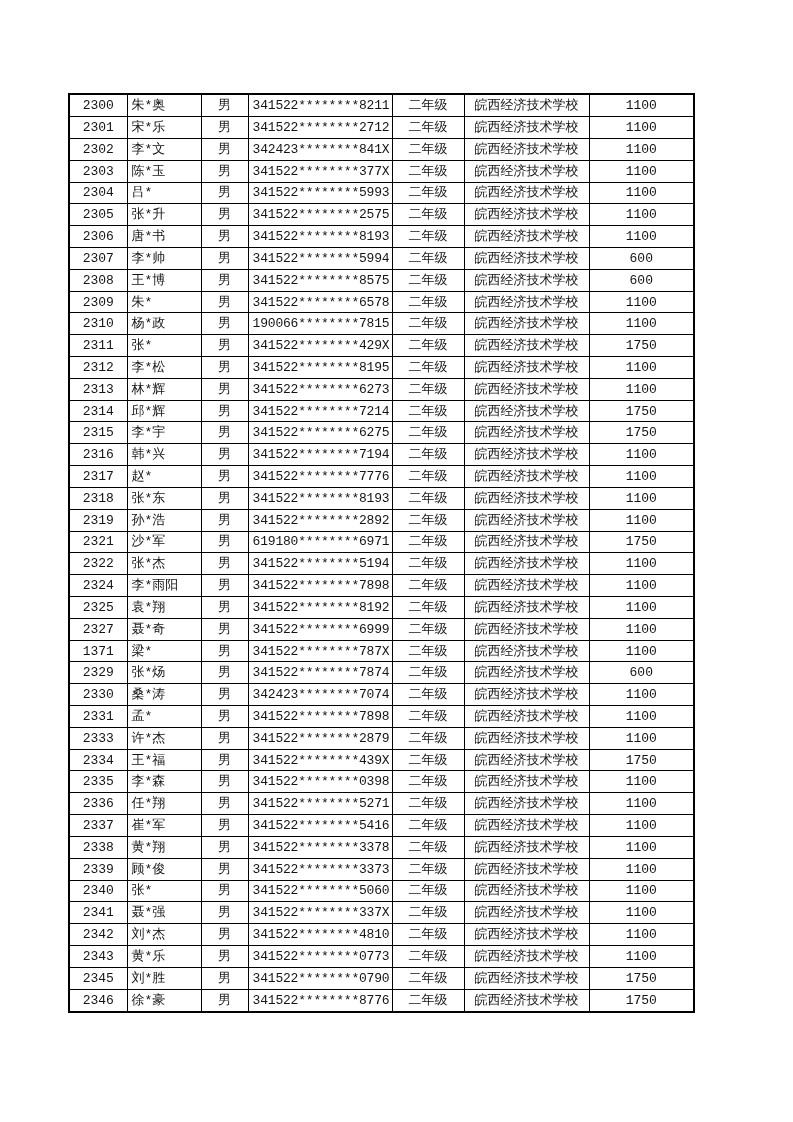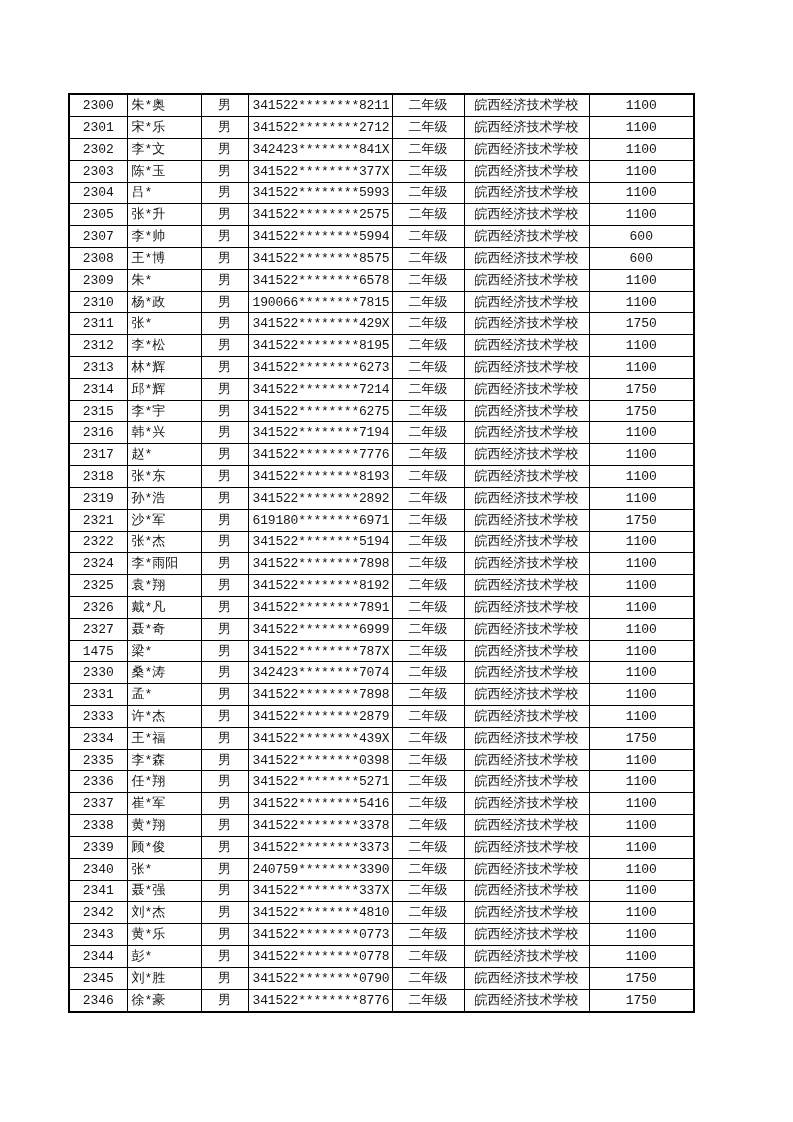--- a/index.html
+++ b/index.html
@@ -116,20 +116,29 @@
         <tr>
           <td class="col-no">2305</td>
           <td class="col-name">张*升</td>
           <td class="col-gender">男</td>
           <td class="col-id_number">341522********2575</td>
           <td class="col-grade">二年级</td>
           <td class="col-school">皖西经济技术学校</td>
           <td class="col-amount">1100</td>
         </tr>
         <tr>
+          <td class="col-no">2306</td>
+          <td class="col-name">唐*书</td>
+          <td class="col-gender">男</td>
+          <td class="col-id_number">341522********8193</td>
+          <td class="col-grade">二年级</td>
+          <td class="col-school">皖西经济技术学校</td>
+          <td class="col-amount">1100</td>
+        </tr>
+        <tr>
           <td class="col-no">2307</td>
           <td class="col-name">李*帅</td>
           <td class="col-gender">男</td>
           <td class="col-id_number">341522********5994</td>
           <td class="col-grade">二年级</td>
           <td class="col-school">皖西经济技术学校</td>
           <td class="col-amount">600</td>
         </tr>
         <tr>
           <td class="col-no">2308</td>
@@ -269,45 +278,45 @@
         <tr>
           <td class="col-no">2325</td>
           <td class="col-name">袁*翔</td>
           <td class="col-gender">男</td>
           <td class="col-id_number">341522********8192</td>
           <td class="col-grade">二年级</td>
           <td class="col-school">皖西经济技术学校</td>
           <td class="col-amount">1100</td>
         </tr>
         <tr>
-          <td class="col-no">2326</td>
-          <td class="col-name">戴*凡</td>
-          <td class="col-gender">男</td>
-          <td class="col-id_number">341522********7891</td>
-          <td class="col-grade">二年级</td>
-          <td class="col-school">皖西经济技术学校</td>
-          <td class="col-amount">1100</td>
-        </tr>
-        <tr>
           <td class="col-no">2327</td>
           <td class="col-name">聂*奇</td>
           <td class="col-gender">男</td>
           <td class="col-id_number">341522********6999</td>
           <td class="col-grade">二年级</td>
           <td class="col-school">皖西经济技术学校</td>
           <td class="col-amount">1100</td>
         </tr>
         <tr>
-          <td class="col-no">1475</td>
+          <td class="col-no">1371</td>
           <td class="col-name">梁*</td>
           <td class="col-gender">男</td>
           <td class="col-id_number">341522********787X</td>
           <td class="col-grade">二年级</td>
           <td class="col-school">皖西经济技术学校</td>
           <td class="col-amount">1100</td>
+        </tr>
+        <tr>
+          <td class="col-no">2329</td>
+          <td class="col-name">张*炀</td>
+          <td class="col-gender">男</td>
+          <td class="col-id_number">341522********7874</td>
+          <td class="col-grade">二年级</td>
+          <td class="col-school">皖西经济技术学校</td>
+          <td class="col-amount">600</td>
         </tr>
         <tr>
           <td class="col-no">2330</td>
           <td class="col-name">桑*涛</td>
           <td class="col-gender">男</td>
           <td class="col-id_number">342423********7074</td>
           <td class="col-grade">二年级</td>
           <td class="col-school">皖西经济技术学校</td>
           <td class="col-amount">1100</td>
         </tr>
@@ -380,21 +389,21 @@
           <td class="col-gender">男</td>
           <td class="col-id_number">341522********3373</td>
           <td class="col-grade">二年级</td>
           <td class="col-school">皖西经济技术学校</td>
           <td class="col-amount">1100</td>
         </tr>
         <tr>
           <td class="col-no">2340</td>
           <td class="col-name">张*</td>
           <td class="col-gender">男</td>
-          <td class="col-id_number">240759********3390</td>
+          <td class="col-id_number">341522********5060</td>
           <td class="col-grade">二年级</td>
           <td class="col-school">皖西经济技术学校</td>
           <td class="col-amount">1100</td>
         </tr>
         <tr>
           <td class="col-no">2341</td>
           <td class="col-name">聂*强</td>
           <td class="col-gender">男</td>
           <td class="col-id_number">341522********337X</td>
           <td class="col-grade">二年级</td>
@@ -408,29 +417,20 @@
           <td class="col-id_number">341522********4810</td>
           <td class="col-grade">二年级</td>
           <td class="col-school">皖西经济技术学校</td>
           <td class="col-amount">1100</td>
         </tr>
         <tr>
           <td class="col-no">2343</td>
           <td class="col-name">黄*乐</td>
           <td class="col-gender">男</td>
           <td class="col-id_number">341522********0773</td>
-          <td class="col-grade">二年级</td>
-          <td class="col-school">皖西经济技术学校</td>
-          <td class="col-amount">1100</td>
-        </tr>
-        <tr>
-          <td class="col-no">2344</td>
-          <td class="col-name">彭*</td>
-          <td class="col-gender">男</td>
-          <td class="col-id_number">341522********0778</td>
           <td class="col-grade">二年级</td>
           <td class="col-school">皖西经济技术学校</td>
           <td class="col-amount">1100</td>
         </tr>
         <tr>
           <td class="col-no">2345</td>
           <td class="col-name">刘*胜</td>
           <td class="col-gender">男</td>
           <td class="col-id_number">341522********0790</td>
           <td class="col-grade">二年级</td>

